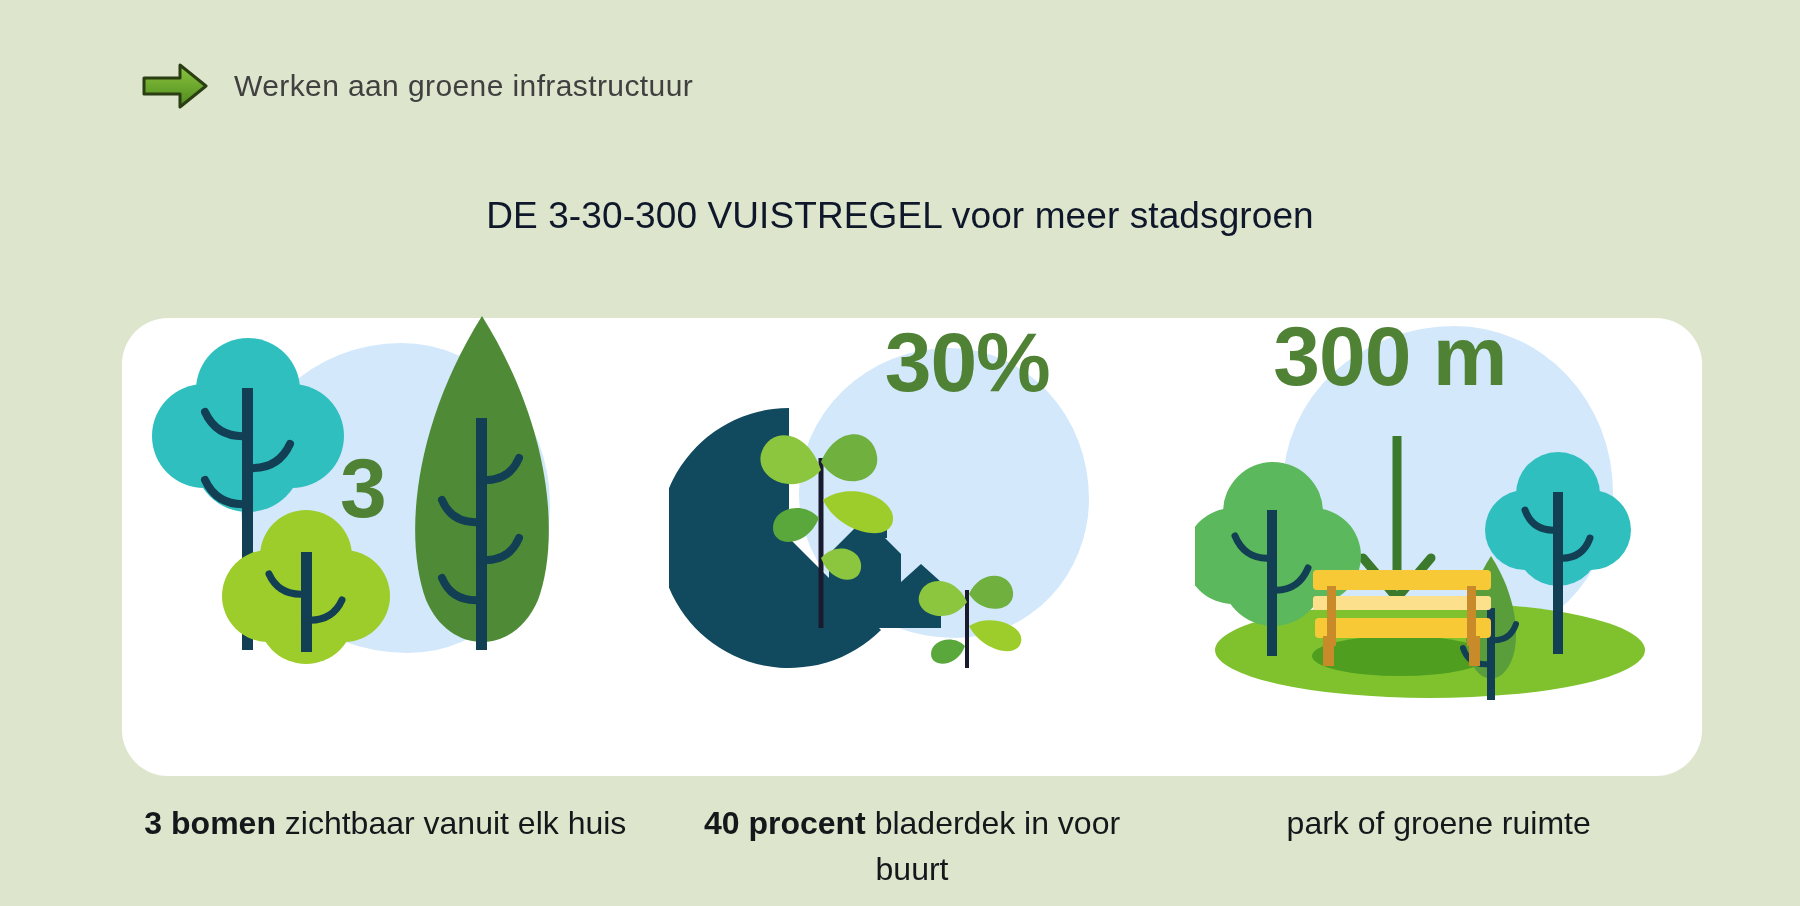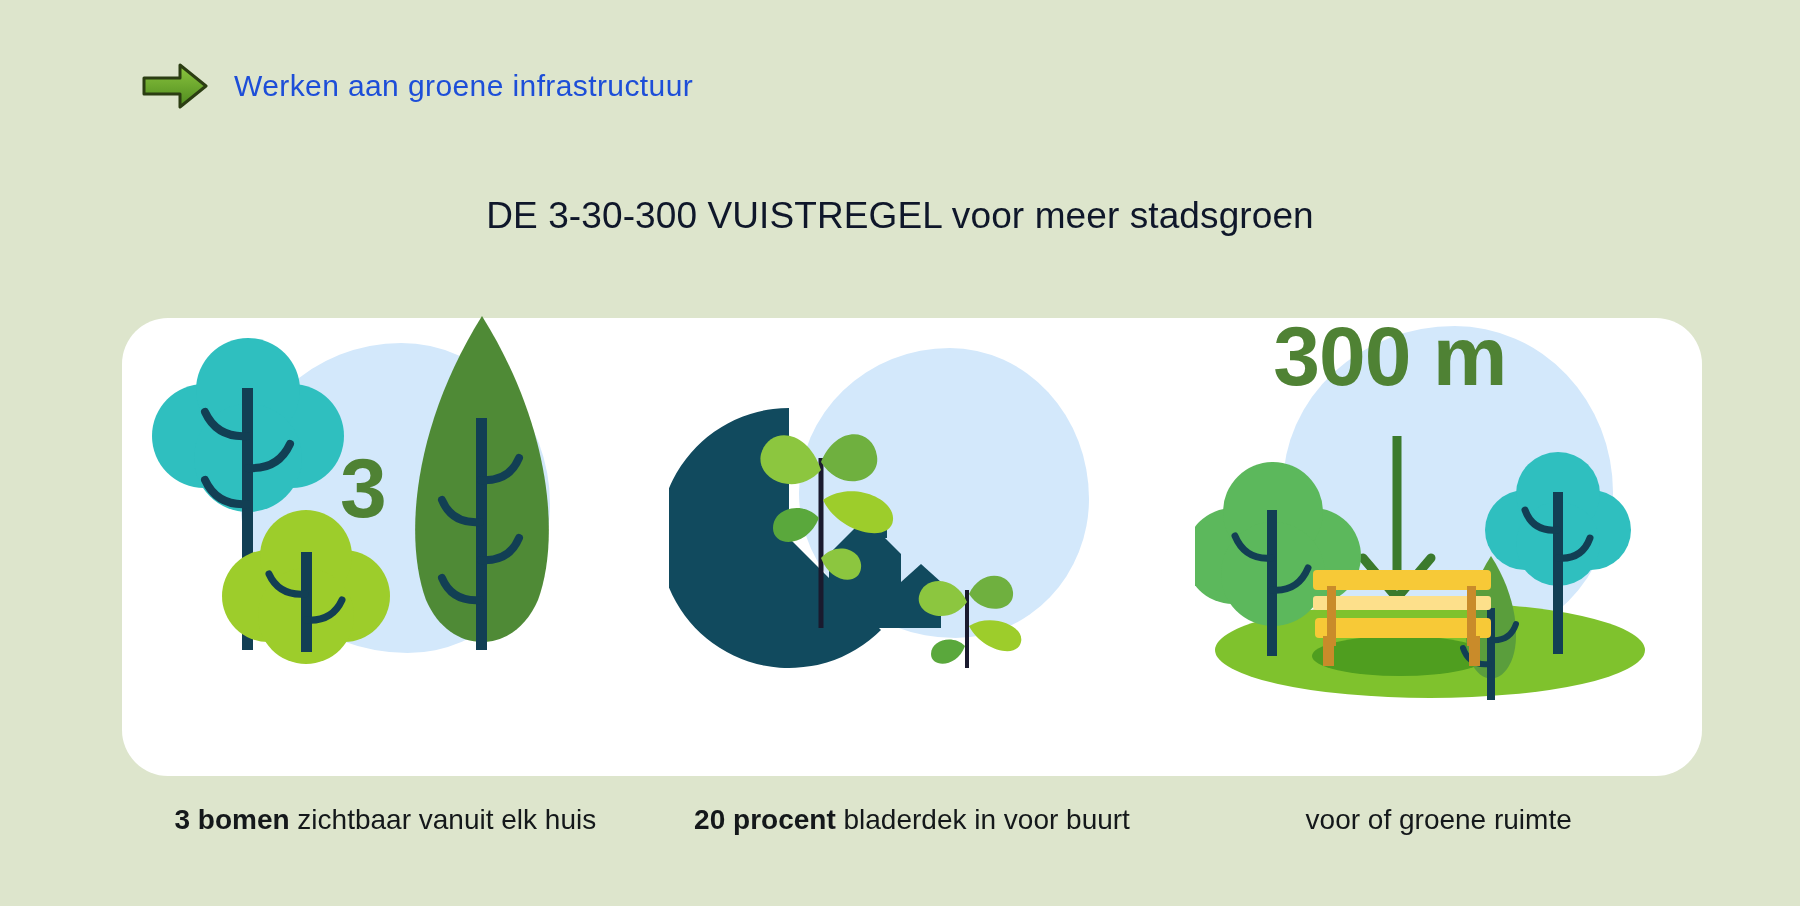--- a/index.html
+++ b/index.html
@@ -14,21 +14,21 @@
 
   
   .header-row {
     position:absolute;
     left:142px; top:62px;
     display:flex; align-items:center; gap:26px;
   }
   .arrow-icon { width:66px; height:48px; display:block; }
   .header-title {
     font-size:30px;
-    color:#1d4ed8;
+    color:#404040;
     letter-spacing:.4px;
     white-space:nowrap;
     font-weight:400;
   }
 
   
   .heading {
     position:absolute;
     left:0; right:0; top:190px;
     text-align:center;
@@ -90,21 +90,21 @@
 
   
   .captions {
     position:absolute;
     left:122px; top:800px; width:1580px;
     display:flex;
   }
   .caption {
     flex:1 1 0;
     text-align:center;
-    font-size:28px;
+    font-size:32px;
     line-height:1.45;
     color:#14181a;
     padding:0 18px;
   }
   .caption b { font-weight:700; }
   .cap-line { display:block; }
 </style>
 </head>
 <body>
 
@@ -164,20 +164,21 @@
             <path d="M338 214 q-28 2 -38 -22" stroke="#123f54" stroke-width="8" fill="none" stroke-linecap="round"></path>
             <path d="M339 252 q28 2 38 -22" stroke="#123f54" stroke-width="8" fill="none" stroke-linecap="round"></path>
             <path d="M338 292 q-28 2 -38 -22" stroke="#123f54" stroke-width="8" fill="none" stroke-linecap="round"></path>
           </g>
         </svg>
       </span>
     </div>
 
     <div class="panel">
       <div class="blob p2-blob"></div>
+      <div class="pct30">30%</div>
       <span class="p2-svg">
         <svg viewBox="0 0 440 350" width="440" height="350" aria-hidden="true">
 
           <g fill="#114a5e">
             <path d="M160 196 L196 160 L232 196 L232 270 L160 270 Z"></path>
             <rect x="206" y="158" width="12" height="22"></rect>
             <path d="M232 224 L252 206 L272 224 L272 270 L232 270 Z"></path>
           </g>
 
           <g>
@@ -262,19 +263,19 @@
 </div>
 
 <div class="captions">
   <div class="caption">
     <span class="cap-line">
       <b>3 bomen</b><span> zichtbaar vanuit elk huis</span>
     </span>
   </div>
   <div class="caption">
     <span class="cap-line">
-      <b>20 procent</b><span> bladerdek in voor buurt</span>
+      <b>40 procent</b><span> bladerdek in voor buurt</span>
     </span>
   </div>
   <div class="caption">
-    <span class="cap-line">voor of groene ruimte</span>
+    <span class="cap-line">park of groene ruimte</span>
   </div>
 </div>
 
 </body></html>

